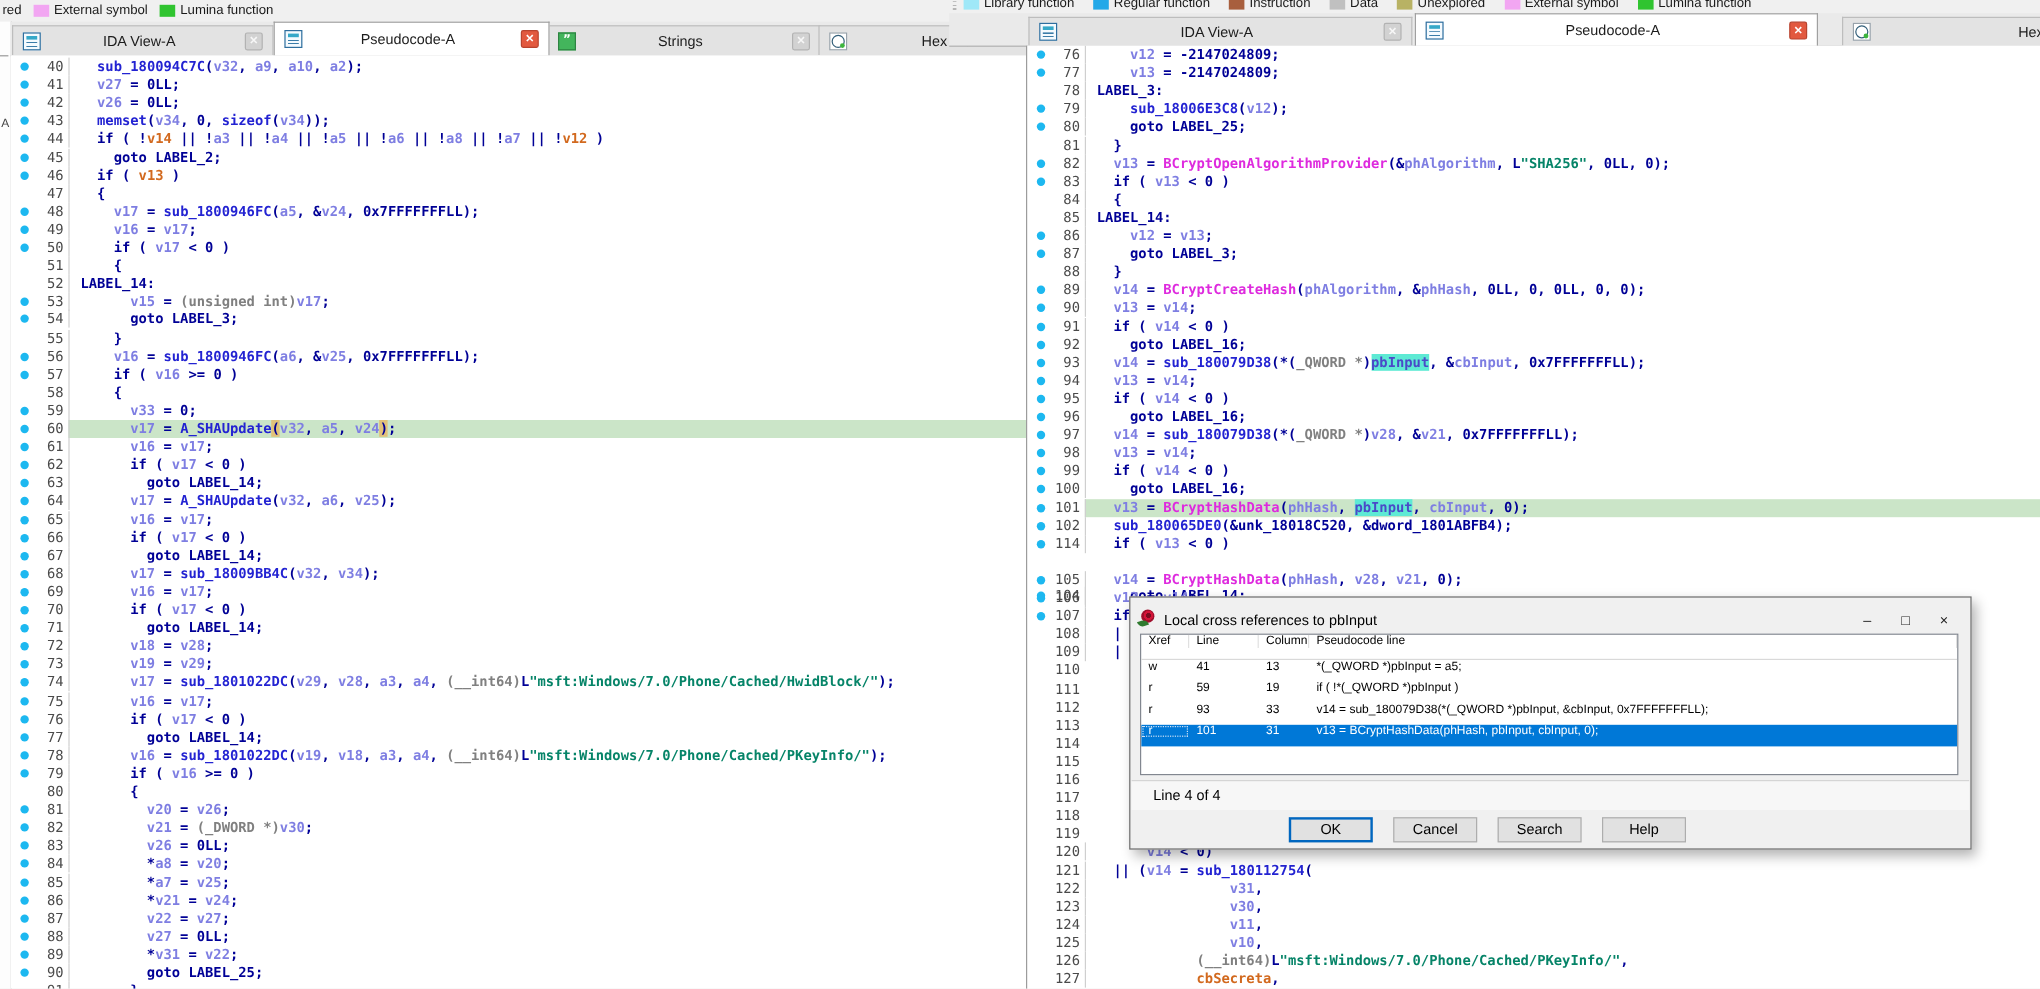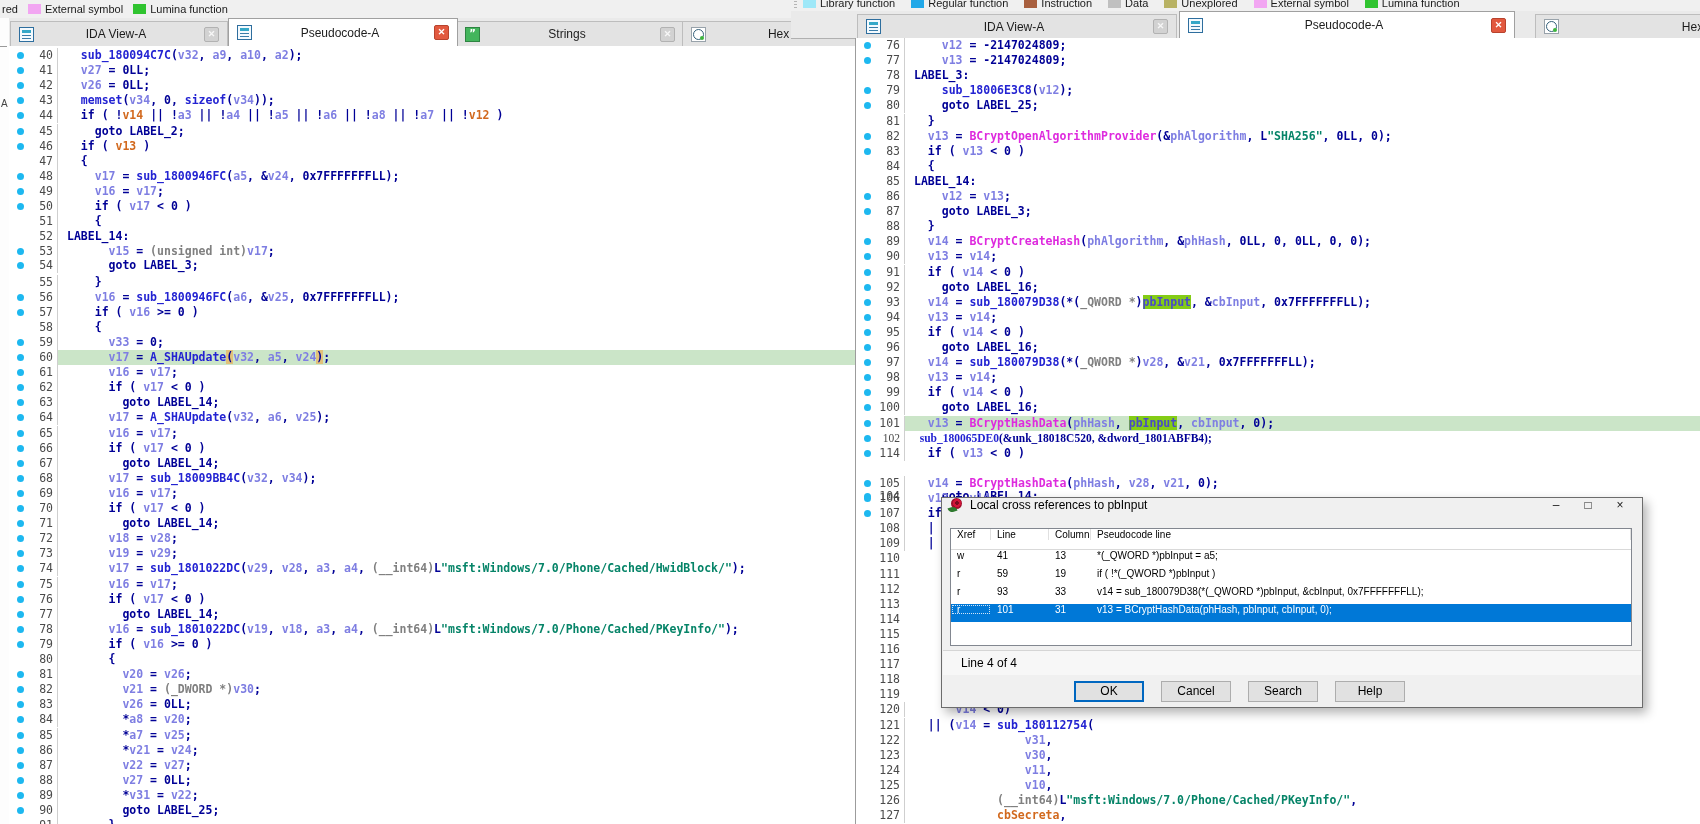--- a/index.html
+++ b/index.html
@@ -34,30 +34,30 @@
   
   .codepane{background:#fff;overflow:hidden}
   .crow{position:absolute;left:0;right:0;height:16px;font:600 11.5px/15.1px "DejaVu Sans Mono",monospace}
   .dot{position:absolute;left:8px;top:4px;width:7px;height:7px;border-radius:50%;background:#1db8f0}
   .num{position:absolute;left:12px;width:32px;text-align:right;color:#4a4a4a;font-weight:400}
   .ctext{position:absolute;left:48px;right:0;border-left:1px solid #cfcfcf;padding-left:9px;white-space:pre;color:#000096}
   .crow.hl .ctext{background:#cbe5c8}
   .c-t{color:#000096}.c-k{color:#000096;font-weight:700}
   .c-f{color:#2323d2}.c-x{color:#de2ade}.c-v{color:#7e7ee2}
   .c-o{color:#d2691e}.c-g{color:#808080}.c-s{color:#068468}
-  .c-y{color:#4a4ac8;background:#84cc16}
+  .c-y{color:#4a4ac8;background:#5eead4}
   .c-b{color:#000096;background:#e2c179}
 
   
   #strip{background:#fdfdfd;border-right:1px solid #b4b4b4;color:#444;font-size:10px}
   #strip .tick{position:absolute;left:0;right:2px;top:28px;border-top:1px solid #9a9a9a}
 
   
   #dialog{background:#f0f0f0;border:1px solid #6c6c6c;box-shadow:4px 5px 10px rgba(0,0,0,.3);z-index:10}
-  #dlg-title{height:26px;display:flex;align-items:flex-start;padding:0 6px}
+  #dlg-title{height:26px;display:flex;align-items:flex-end;padding:0 6px}
   #dlg-title .t{flex:1;font-size:12px;color:#000;margin-left:6px}
   .wc{width:32px;text-align:center;font-size:12px;color:#222}
   .rose{position:relative;width:16px;height:16px;flex:none}
   .rose::before{content:"";position:absolute;left:3px;top:0;width:11px;height:11px;border-radius:50%;
       background:radial-gradient(circle at 55% 45%,#7a0c20 0 2px,#d41438 2px 4px,#a00f2c 4px 6px)}
   .rose::after{content:"";position:absolute;left:0;top:9px;width:9px;height:5px;background:#2f7a2f;
       border-radius:0 6px 0 6px;transform:rotate(-18deg)}
   #dlg-table{position:absolute;left:8px;top:30px;width:682px;height:118px;background:#fff;border:1px solid #828790;box-sizing:border-box;overflow:hidden}
   .drow{display:flex;height:18px;font-size:10px;color:#000;align-items:flex-start}
   .drow.head{height:20px;border-bottom:1px solid #d9d9d9}
@@ -549,21 +549,21 @@
       <div class="crow" style="top: 362.4px;">
         <span class="dot"></span>
         <span class="num">100</span>
         <span class="ctext"><span class="c-t">    </span><span class="c-k">goto</span><span class="c-t"> LABEL_16;</span></span>
       </div>
       <div class="crow hl" style="top: 377.5px;">
         <span class="dot"></span>
         <span class="num">101</span>
         <span class="ctext"><span class="c-t">  </span><span class="c-v">v13</span><span class="c-t"> = </span><span class="c-x">BCryptHashData</span><span class="c-t">(</span><span class="c-v">phHash</span><span class="c-t">, </span><span class="c-y">pbInput</span><span class="c-t">, </span><span class="c-v">cbInput</span><span class="c-t">, 0);</span></span>
       </div>
-      <div class="crow" style="top: 392.6px; font-family: Liberation Serif, serif;">
+      <div class="crow" style="top: 392.6px;">
         <span class="dot"></span>
         <span class="num">102</span>
         <span class="ctext"><span class="c-t">  </span><span class="c-f">sub_180065DE0</span><span class="c-t">(&amp;unk_18018C520, &amp;dword_1801ABFB4);</span></span>
       </div>
       <div class="crow" style="top: 407.7px;">
         <span class="dot"></span>
         <span class="num">114</span>
         <span class="ctext"><span class="c-t">  </span><span class="c-k">if</span><span class="c-t"> ( </span><span class="c-v">v13</span><span class="c-t"> &lt; 0 )</span></span>
       </div>
       <div class="crow" style="top: 422.8px; margin-top: 28px;">

